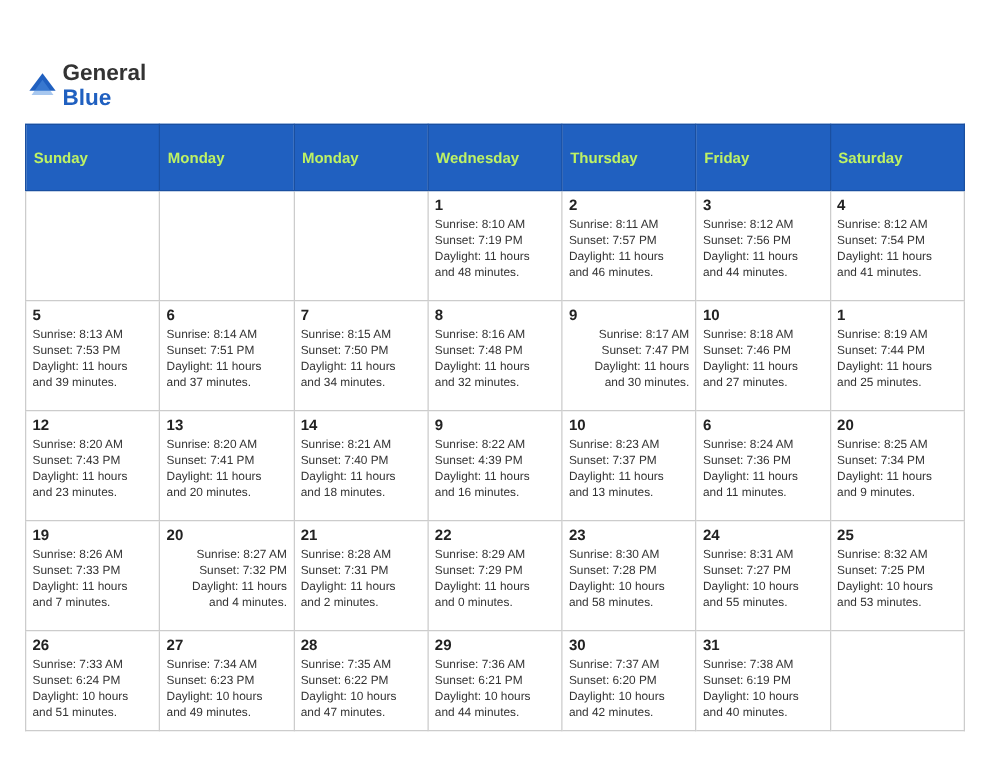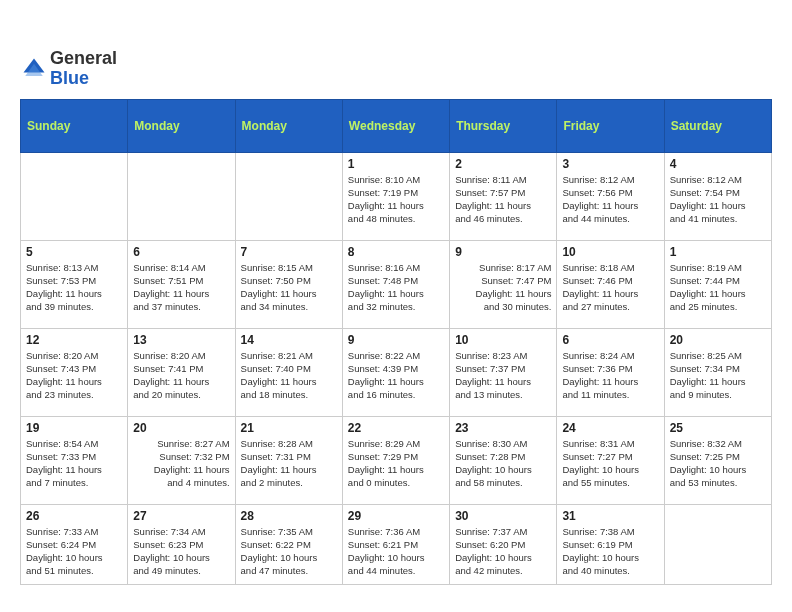--- a/index.html
+++ b/index.html
@@ -259,21 +259,21 @@
             <span class="day-number">20</span>
             <div class="day-info" style="white-space: pre-line;">Sunrise: 8:25 AM
 Sunset: 7:34 PM
 Daylight: 11 hours
 and 9 minutes.</div>
           </td>
         </tr>
         <tr>
           <td>
             <span class="day-number">19</span>
-            <div class="day-info" style="white-space: pre-line;">Sunrise: 8:54 AM
+            <div class="day-info" style="white-space: pre-line;">Sunrise: 8:26 AM
 Sunset: 7:33 PM
 Daylight: 11 hours
 and 7 minutes.</div>
           </td>
           <td>
             <span class="day-number">20</span>
             <div class="day-info" style="white-space: pre-line; text-align: right;">Sunrise: 8:27 AM
 Sunset: 7:32 PM
 Daylight: 11 hours
 and 4 minutes.</div>

